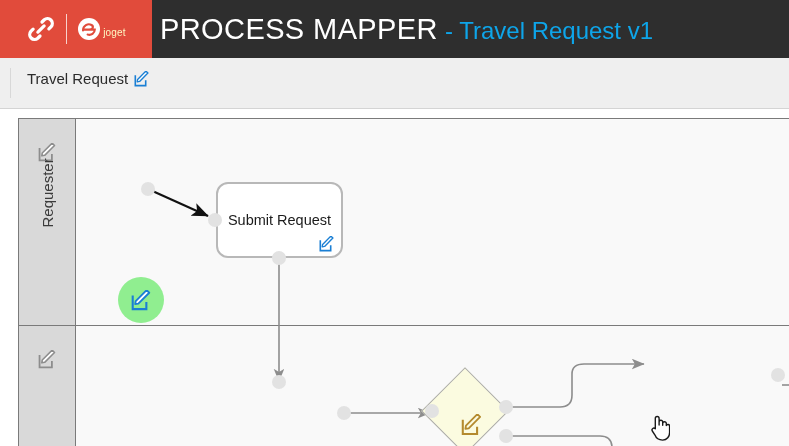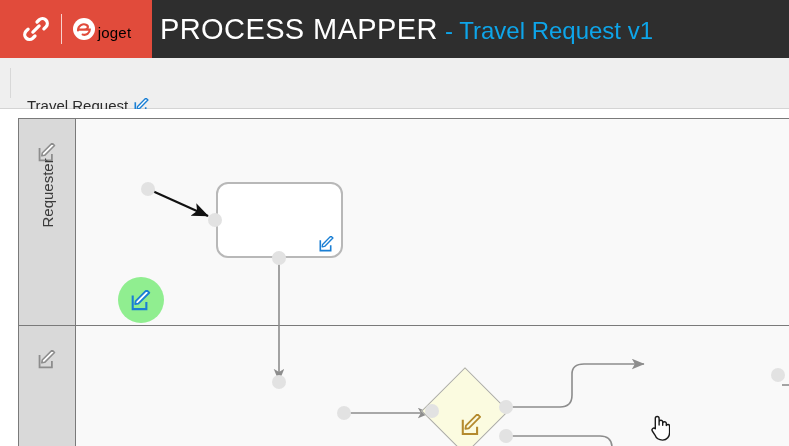--- a/index.html
+++ b/index.html
@@ -36,22 +36,22 @@
   }
   .chain-icon { width: 30px; height: 30px; display:block; }
   .brand-divider {
     width: 1px;
     height: 30px;
     background: rgba(255,255,255,0.75);
   }
   .joget-logo { display: flex; align-items: flex-end; gap: 2px; }
   .joget-mark { width: 24px; height: 24px; display:block; }
   .joget-word {
-    color: #000000;
-    font-size: 15px;
+    color: #fef9c3;
+    font-size: 10px;
     line-height: 15px;
     letter-spacing: .2px;
     padding-bottom: 1px;
   }
   .header-title {
     padding-left: 8px;
     white-space: nowrap;
     display: flex;
     align-items: baseline;
     gap: 7px;
@@ -79,21 +79,20 @@
     left: 10px; top: 10px;
     width: 1px; height: 30px;
     background: #d8d8d8;
   }
   .tab {
     position: absolute;
     left: 27px; top: 12px;
     display: flex;
     align-items: center;
     gap: 6px;
-    margin-top: 27px;
   }
   .tab-label {
     font-size: 15px;
     color: #2b2b2b;
   }
   .pencil-blue { width: 16px; height: 16px; display:block; }
   .pencil-gray { width: 19px; height: 19px; display:block; }
 
   
   .canvas {
@@ -299,20 +298,21 @@
     <span>
       <svg class="pencil-blue" style="width:21px;height:21px;" viewBox="0 0 16 16" fill="none">
         <path d="M1.3 4.2 V14.6 H11.7 V9.2" stroke="#1a7fd4" stroke-width="1.6"></path>
         <path d="M5.6 10.4 L13.9 2.1 L11.9 0.1 L3.6 8.4 L3.2 10.8 Z" fill="#ffffff" stroke="#1a7fd4" stroke-width="1.4" stroke-linejoin="round"></path>
       </svg>
     </span>
   </div>
   <div class="dot" style="left:141px;top:73px;"></div>
 
   <div class="node task" style="left:216px;top:73px;width:127px;height:76px;">
+    <span>Submit Request</span>
     <span class="task-edit">
       <svg class="pencil-blue" viewBox="0 0 16 16" fill="none">
         <path d="M1.3 4.2 V14.6 H11.7 V9.2" stroke="#1a7fd4" stroke-width="1.6"></path>
         <path d="M5.6 10.4 L13.9 2.1 L11.9 0.1 L3.6 8.4 L3.2 10.8 Z" fill="#ffffff" stroke="#1a7fd4" stroke-width="1.4" stroke-linejoin="round"></path>
       </svg>
     </span>
   </div>
   <div class="dot" style="left:208px;top:104px;"></div>
   <div class="dot" style="left:272px;top:142px;"></div>
 

